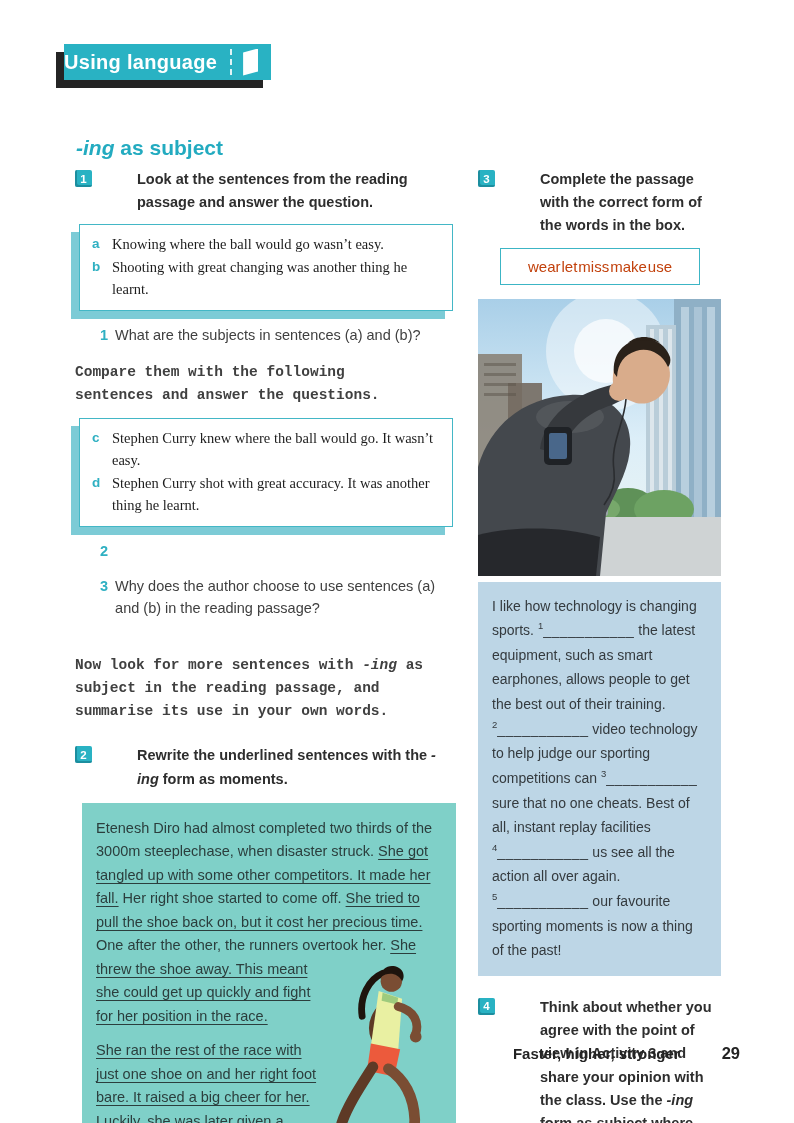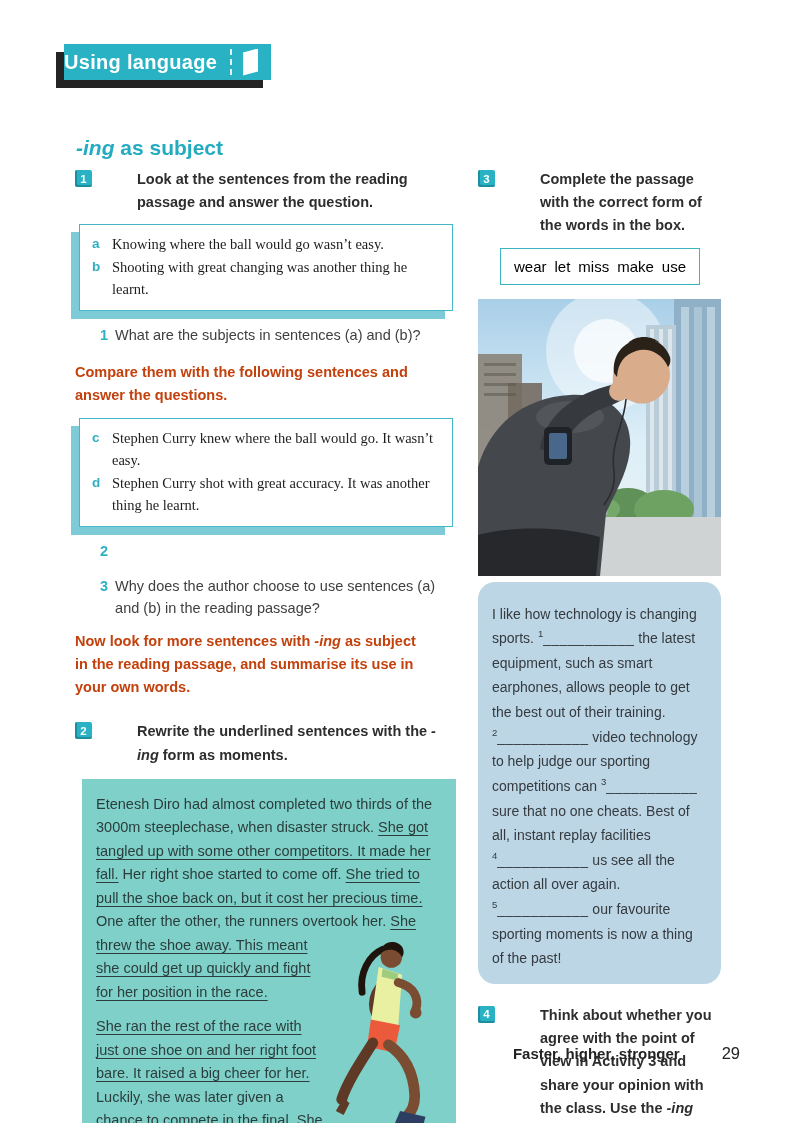--- a/index.html
+++ b/index.html
@@ -22,21 +22,21 @@
   
   .leftcol  { position:absolute; left:75px;  top:168px; width:381px; }
   .rightcol { position:absolute; left:478px; top:168px; width:244px; }
 
   .act { display:flex; gap:8px; align-items:flex-start; }
   .badge { width:17px; height:17px; flex:none; margin-top:2px; background:#29b2c3; color:#fff;
            font-size:11.5px; font-weight:700; display:flex; align-items:center; justify-content:center;
            border-radius:2px; box-shadow:inset 2px -2px 0 rgba(13,97,116,.45); }
   .instr { font-size:14.5px; line-height:1.6; font-weight:600; color:#2e2e2e; max-width:354px;margin-left:37px; }
   .instr .it { font-style:italic; }
-  .para  { margin-top:15px; font-size:14.5px; line-height:1.6; font-weight:600; color:#c2410c; max-width:354px; }
+  .para  { margin-top:15px; font-size:14.5px; line-height:1.6; font-weight:600; color:#404040; max-width:354px;font-family:Liberation Mono, monospace; }
   .para .it { font-style:italic; }
 
   
   .qbox { margin:10px 0 0 4px; width:374px; background:#fff; border:1.3px solid #43b7c6;
           box-shadow:-8px 8px 0 #7ccbd6; padding:8px 10px 9px 12px;
           font-family:"Liberation Serif", serif; font-size:14.5px; line-height:1.55; color:#1d1d1d; }
   .qrow { display:flex; gap:9px; }
   .qletter { color:#2fb0c2; font-family:"Liberation Sans", sans-serif; font-size:13.5px; font-weight:600;
              flex:none; width:11px; padding-top:1px; }
   .qbox b { font-weight:400; }
@@ -48,32 +48,32 @@
 
   
   .panel { margin:12px 0 0 7px; width:374px; background:#7fd0c8; padding:14px 14px 12px 14px;
            font-size:14.5px; line-height:1.62; color:#2b3e3d; }
   .panel p + p { margin-top:11px; }
   .u { text-decoration:underline; text-underline-offset:3px; text-decoration-thickness:1px; }
   .runner-wrap { float:right; width:112px; height:203px; margin:2px 0 0 6px; }
 
   
   .wordbox { margin:10px 0 0 22px; width:200px; border:1.5px solid #3cb5c5; background:#fff;
-             padding:9px 4px; display:flex; justify-content:center; gap:8px;
-             color:#000000; font-size:15px; }
+             padding:9px 4px; display:flex; justify-content:center; gap:1px;
+             color:#c2410c; font-size:15px; }
   .photo { display:block; margin-top:14px; width:243px; height:277px; }
-  .bluebox { margin-top:6px; width:243px; background:#bdd6e6; padding:20px 14px 13px 14px;
-             font-size:14px; line-height:1.76; color:#343a3e;border-radius:17px; }
+  .bluebox { margin-top:6px; width:243px; background:#bdd6e6; padding:12px 14px 13px 14px;
+             font-size:14px; line-height:1.76; color:#343a3e; }
   .bluebox sup { font-size:9.5px; line-height:0; vertical-align:super; }
   .blank { letter-spacing:.5px; }
 
   
   .footer { position:absolute; top:1044px; right:54px; display:flex; align-items:baseline; gap:42px; }
   .footer-title { font-size:15px; font-weight:700; color:#232323; }
-  .footer-page  { font-size:16.5px; font-weight:400; color:#232323; }
+  .footer-page  { font-size:16.5px; font-weight:700; color:#232323; }
 </style>
 </head>
 <body>
 
 <div class="page">
 
   <div class="banner">
     <span class="banner-title">Using language</span>
     <span class="banner-dash"></span>
     <span class="banner-flag"></span>
@@ -120,21 +120,21 @@
     </div>
 
     <div class="quest">
       <span class="qnum">2</span>
     </div>
     <div class="quest">
       <span class="qnum">3</span>
       <span>Why does the author choose to use sentences (a) and (b) in the reading passage?</span>
     </div>
 
-    <p class="para" style="margin-top:10px;">
+    <p class="para" style="margin-top:34px;">
       <span>Now look for more sentences with </span><span class="it">-ing</span><span> as subject in the reading passage, and summarise its use in your own words.</span>
     </p>
 
     <div class="act" style="margin-top:21px;">
       <span class="badge">2</span>
       <span class="instr">
         <span>Rewrite the underlined sentences with the </span><span class="it">-ing</span><span> form as moments.</span>
       </span>
     </div>
 

